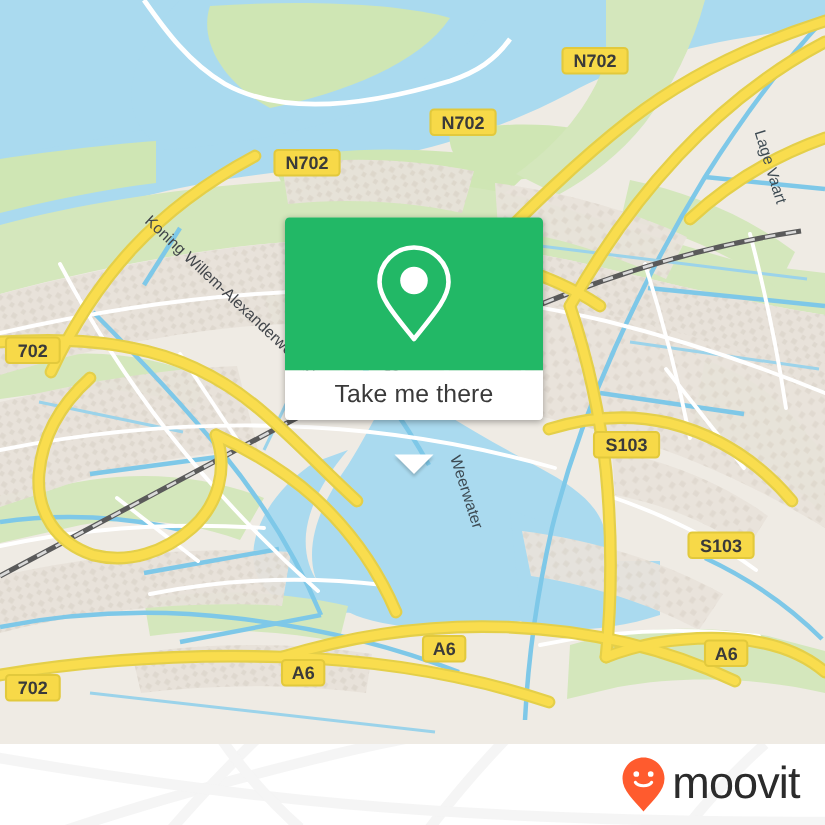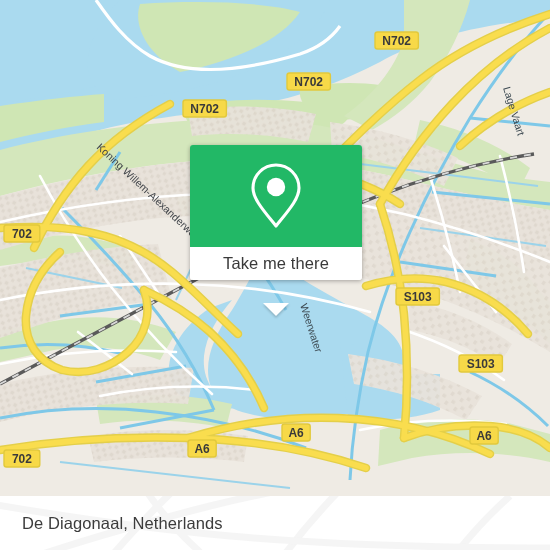--- a/index.html
+++ b/index.html
@@ -295,18 +295,25 @@
     <svg id="barwm" viewBox="0 0 550 140">
       <g fill="none" stroke="#555" stroke-width="7">
         <path d="M-20,120 C60,90 130,70 210,50 C290,30 370,18 460,10"></path>
         <path d="M70,150 C110,100 150,54 200,10"></path>
         <path d="M250,150 C280,100 316,56 360,14"></path>
         <path d="M420,150 C444,110 474,72 510,40"></path>
         <path d="M-20,46 C60,60 140,72 230,80 C320,88 420,92 560,92"></path>
         <path d="M120,-10 C140,30 166,66 200,96"></path>
       </g>
     </svg>
-    <div id="bartitle">
-      <span>De Diagonaal, Netherlands</span>
+    <div id="logo">
+      <svg width="30" height="38" viewBox="0 0 30 38">
+        <path d="M15 1 C7.3 1 1 7.3 1 15 C1 23 8.5 29.5 15 37
+                 C21.5 29.5 29 23 29 15 C29 7.3 22.7 1 15 1 Z" fill="#ff5b2e"></path>
+        <circle cx="10.2" cy="12" r="1.9" fill="#ffffff"></circle>
+        <circle cx="19.8" cy="12" r="1.9" fill="#ffffff"></circle>
+        <path d="M9.6 17.6 C11.6 20.6 18.4 20.6 20.4 17.6" fill="none" stroke="#ffffff" stroke-width="2.1" stroke-linecap="round"></path>
+      </svg>
+      <span id="logotext">moovit</span>
     </div>
   </div>
 
 </div>
 
 </body></html>

